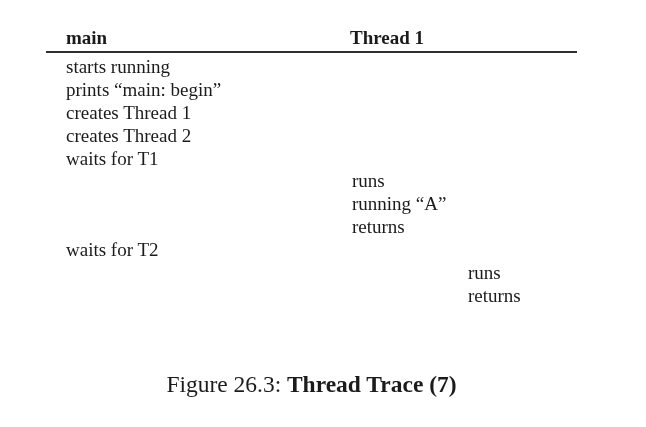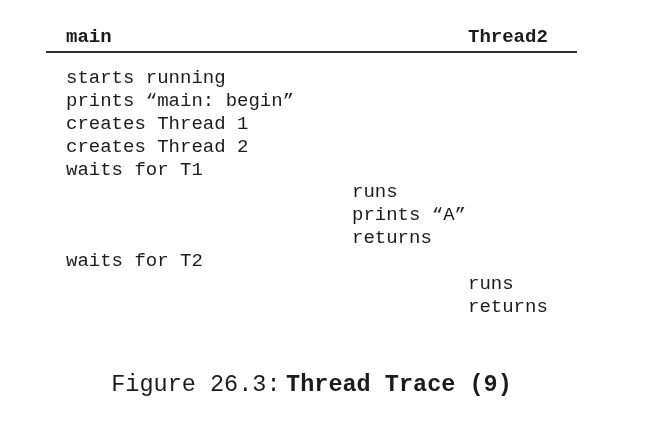--- a/index.html
+++ b/index.html
@@ -6,21 +6,21 @@
     margin: 0;
     padding: 0;
     background: #ffffff;
   }
   .page {
     position: relative;
     width: 646px;
     height: 427px;
     background: #ffffff;
     overflow: hidden;
-    font-family: Liberation Mono, monospace;
+    font-family: Liberation Serif, serif;
     color: #1b1b1b;
     border-radius: 29px;
   }
   .trace-table {
     position: absolute;
     left: 46px;
     top: 24px;
     width: 531px;
   }
   .trace-header {
@@ -30,21 +30,21 @@
     font-weight: bold;
     font-size: 19px;
     line-height: 25px;
     white-space: nowrap;
   }
   .th { position: absolute; bottom: 1px; }
   .th-main    { left: 20px; }
   .th-thread1 { left: 304px; }
   .th-thread2 { left: 422px; }
   .trace-rows {
-    padding-top: 14px;
+    padding-top: 3px;
     font-size: 19px;
   }
   .trace-row {
     height: 22.9px;
     line-height: 22.9px;
     white-space: nowrap;
   }
   .col-main    .cell { padding-left: 20px; }
   .col-thread1 .cell { padding-left: 306px; }
   .col-thread2 .cell { padding-left: 422px; }
@@ -64,21 +64,21 @@
 </style>
 </head>
 <body>
 
 <div class="page">
 
   <div class="trace-table">
 
     <div class="trace-header">
       <span class="th th-main">main</span>
-      <span class="th th-thread2">Thread2</span>
+      <span class="th th-thread1">Thread 1</span>
     </div>
 
     <div class="trace-rows">
       <div class="trace-row col-main">
         <span class="cell">starts running</span>
       </div>
       <div class="trace-row col-main">
         <span class="cell">prints “main: begin”</span>
       </div>
       <div class="trace-row col-main">
@@ -87,35 +87,35 @@
       <div class="trace-row col-main">
         <span class="cell">creates Thread 2</span>
       </div>
       <div class="trace-row col-main">
         <span class="cell">waits for T1</span>
       </div>
       <div class="trace-row col-thread1">
         <span class="cell">runs</span>
       </div>
       <div class="trace-row col-thread1">
-        <span class="cell">prints “A”</span>
+        <span class="cell">running “A”</span>
       </div>
       <div class="trace-row col-thread1">
         <span class="cell">returns</span>
       </div>
       <div class="trace-row col-main">
         <span class="cell">waits for T2</span>
       </div>
       <div class="trace-row col-thread2">
         <span class="cell">runs</span>
       </div>
       <div class="trace-row col-thread2">
         <span class="cell">returns</span>
       </div>
     </div>
 
   </div>
 
   <div class="figure-caption">
-    <span class="caption-prefix">Figure 26.3:</span><span class="caption-title">Thread Trace (9)</span>
+    <span class="caption-prefix">Figure 26.3:</span><span class="caption-title">Thread Trace (7)</span>
   </div>
 
 </div>
 
 </body></html>

